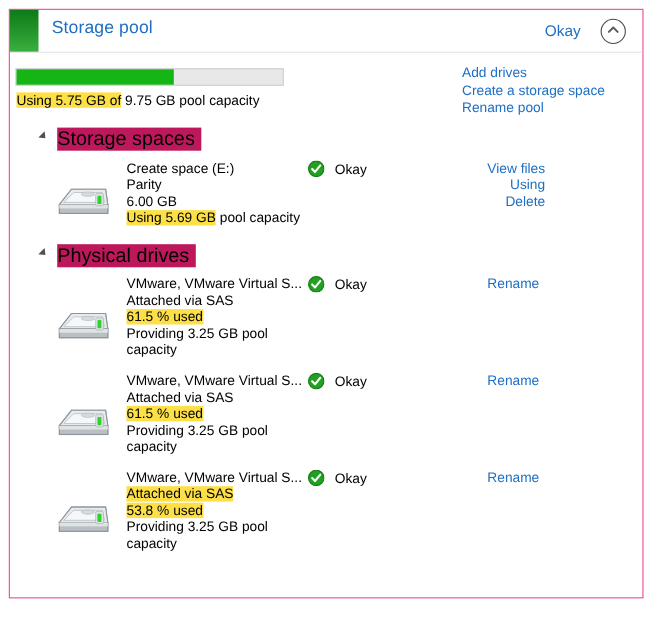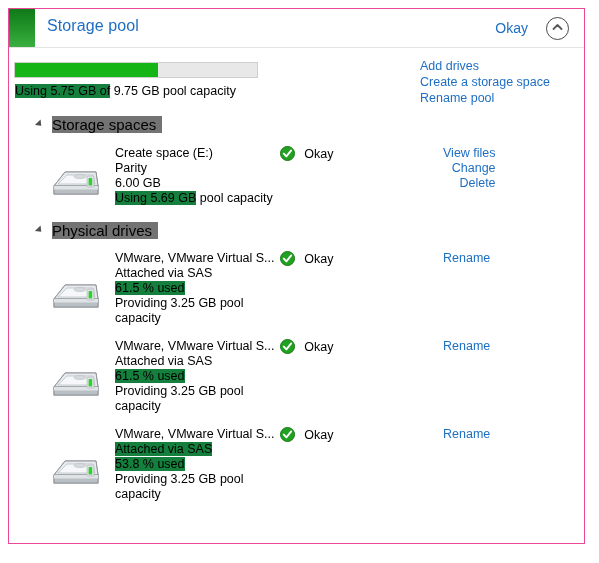--- a/index.html
+++ b/index.html
@@ -135,23 +135,23 @@
     border-left: 5px solid #4f4f4f;
     border-top: 4px solid transparent;
     border-bottom: 4px solid transparent;
     transform: rotate(45deg);
     transform-origin: 50% 50%;
   }
   .group-label {
     position: absolute;
     left: 17px;
     top: 2px;
-    font-size: 15px;
-    white-space: nowrap;
-    background: #737373;
+    font-size: 18px;
+    white-space: nowrap;
+    background: #be185d;
     padding-right: 6px;
   }
   .group-rule {
     position: absolute;
     left: 17px;
     right: 0;
     top: 10px;
     height: 1px;
     background: #dcdcdc;
     z-index: -1;
@@ -195,21 +195,21 @@
   .actions-cell a {
     display: block;
     color: #1e6fc4;
     text-decoration: none;
     font-size: 12.5px;
     line-height: 15px;
     white-space: nowrap;
     cursor: pointer;
   }
 
-  .hl { background: #15803d; margin-top: 36px; }
+  .hl { background: #fde047; margin-top: 36px; }
 </style>
 </head>
 <body>
 
 <div class="panel">
 
   <div class="panel-header">
     <div class="accent-bar"></div>
     <div class="panel-title">Storage pool</div>
     <div class="header-status">Okay</div>
@@ -269,21 +269,21 @@
         <svg width="15" height="15" viewBox="0 0 15 15">
           <circle cx="7.5" cy="7.5" r="7" fill="#22a022" stroke="#157a15" stroke-width="1"></circle>
           <polyline points="3.8,7.6 6.4,10.3 11.2,4.4" fill="none" stroke="#ffffff" stroke-width="1.9" stroke-linecap="round" stroke-linejoin="round"></polyline>
         </svg>
       </span>
       <span class="status-text">Okay</span>
     </div>
 
     <div class="actions-cell">
       <a href="#">View files</a>
-      <a href="#">Change</a>
+      <a href="#">Using</a>
       <a href="#">Delete</a>
     </div>
   </div>
 
   <div class="group-head">
     <div class="group-rule"></div>
     <span class="group-tri"></span>
     <span class="group-label">Physical drives</span>
   </div>
 

